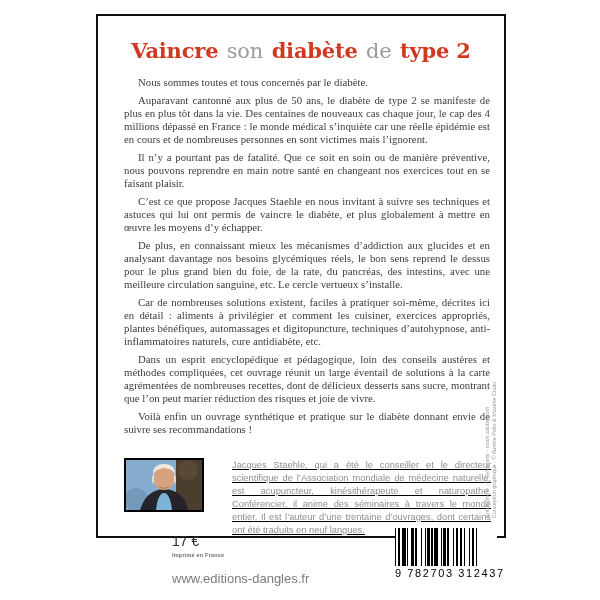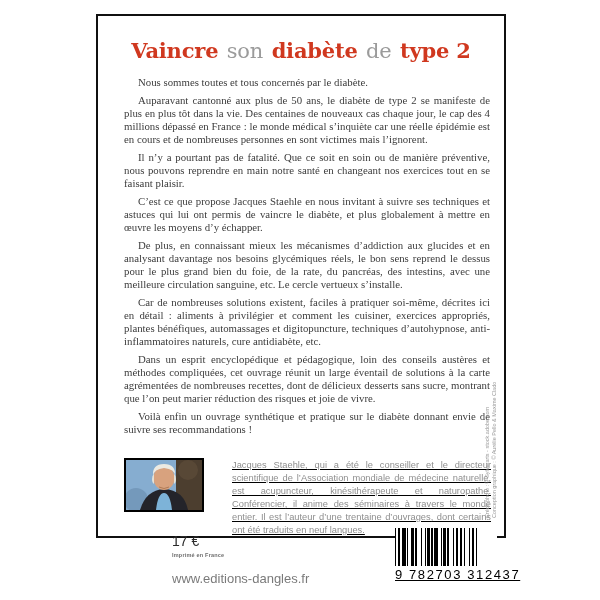--- a/index.html
+++ b/index.html
@@ -46,22 +46,22 @@
     color:#111;margin-top:2px;
   }
   .price-block{position:absolute;left:74px;top:517px;}
   .price{font-size:14px;color:#2a2a2a;}
   .printed{font-size:5.5px;font-weight:bold;color:#6e6e6e;margin-top:3px;letter-spacing:0.2px;}
   .website{position:absolute;left:74px;top:555px;font-size:13px;color:#7a7a7a;}
   .barcode-block{position:absolute;left:297px;top:512px;width:102px;background:#fff;}
   .bars{height:38px;display:flex;}
   .bars div{height:100%;}
   .barcode-number{
-    font-size:13px;letter-spacing:1.6px;color:#000;margin-top:1px;
-    text-align:left;white-space:nowrap;text-decoration:underline;
+    font-size:11px;letter-spacing:1.6px;color:#000;margin-top:1px;
+    text-align:left;white-space:nowrap;
   }
   
   .credits{
     position:absolute;left:400px;bottom:18px;
     transform-origin:0 100%;transform:rotate(-90deg);
     font-size:5.5px;line-height:7px;color:#9a9a9a;white-space:nowrap;
   }
 </style>
 </head>
 <body>

